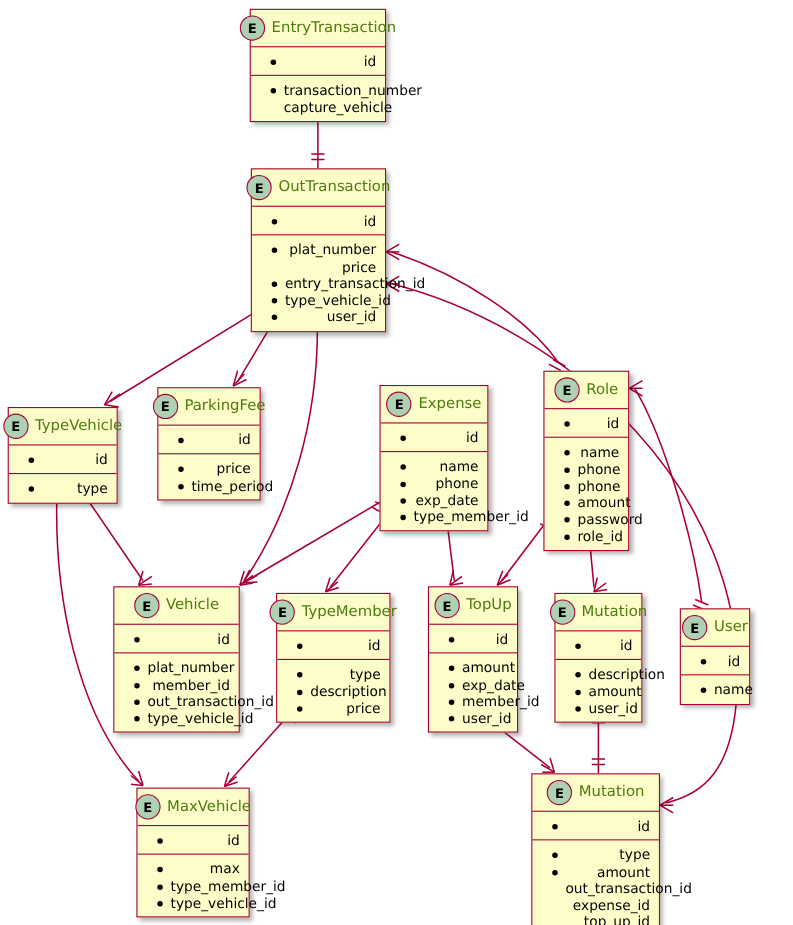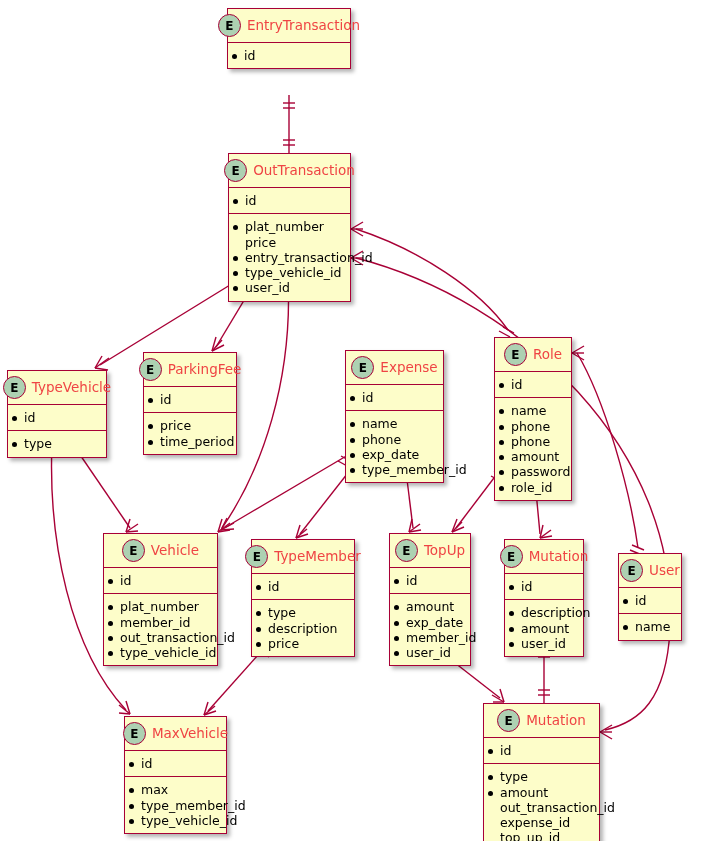--- a/index.html
+++ b/index.html
@@ -52,27 +52,28 @@
     font-size: 12px;
     font-weight: bold;
     display: flex;
     align-items: center;
     justify-content: center;
     font-family: "DejaVu Sans", sans-serif;
     line-height: 1;
   }
   .entity-title {
     font-size: 13.5px;
-    color: #ef4444;
+    color: #4d7c0f;
     white-space: nowrap;
     line-height: 1.15;
   }
   .entity-section {
-    padding: 5px 8px 5px 3px;
+    padding: 5px 8px 5px 17px;
     border-bottom: 1.5px solid #a80036;
+    text-align: right;
   }
   .entity-section:last-child {
     border-bottom: none;
   }
   .field {
     font-size: 12.5px;
     color: #000000;
     line-height: 1.22;
     white-space: nowrap;
     position: relative;
@@ -254,20 +255,24 @@
 
   <div id="entity-host">
       <div class="entity" style="left: 227px; top: 8px; width: 124px;">
         <div class="entity-header">
           <div class="entity-icon">E</div>
           <div class="entity-title">EntryTransaction</div>
         </div>
         <div class="entity-section">
           <div class="field bulleted">id</div>
         </div>
+        <div class="entity-section">
+          <div class="field bulleted">transaction_number</div>
+          <div class="field">capture_vehicle</div>
+        </div>
       </div>
       <div class="entity" style="left: 228px; top: 153px; width: 123px;">
         <div class="entity-header">
           <div class="entity-icon">E</div>
           <div class="entity-title">OutTransaction</div>
         </div>
         <div class="entity-section">
           <div class="field bulleted">id</div>
         </div>
         <div class="entity-section">

